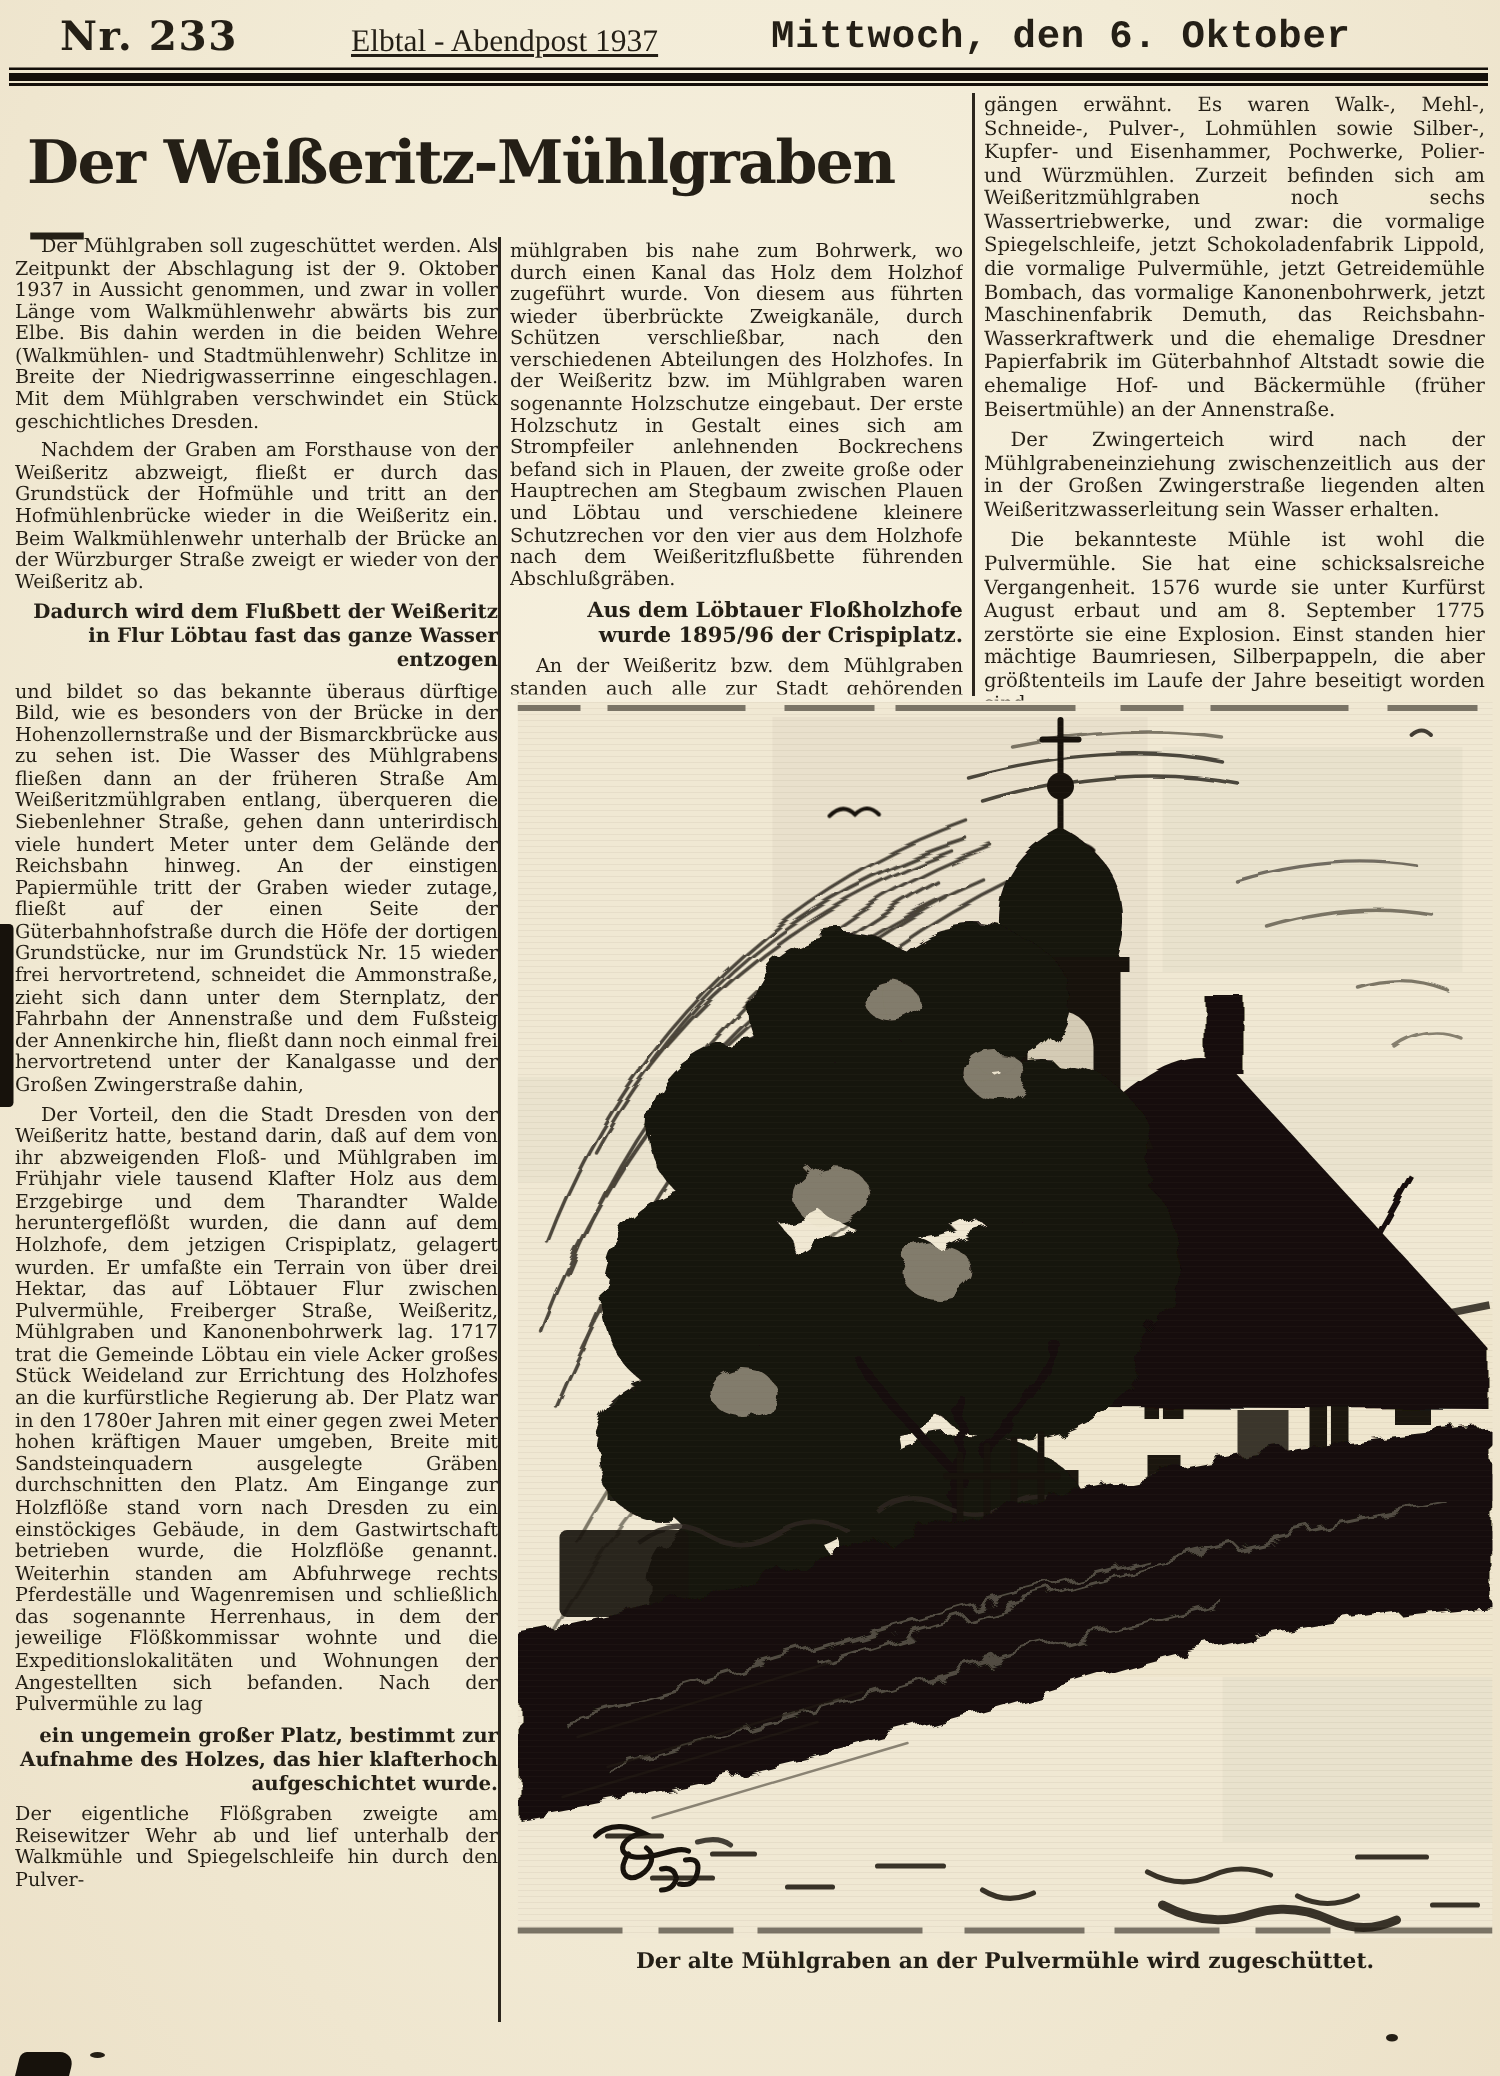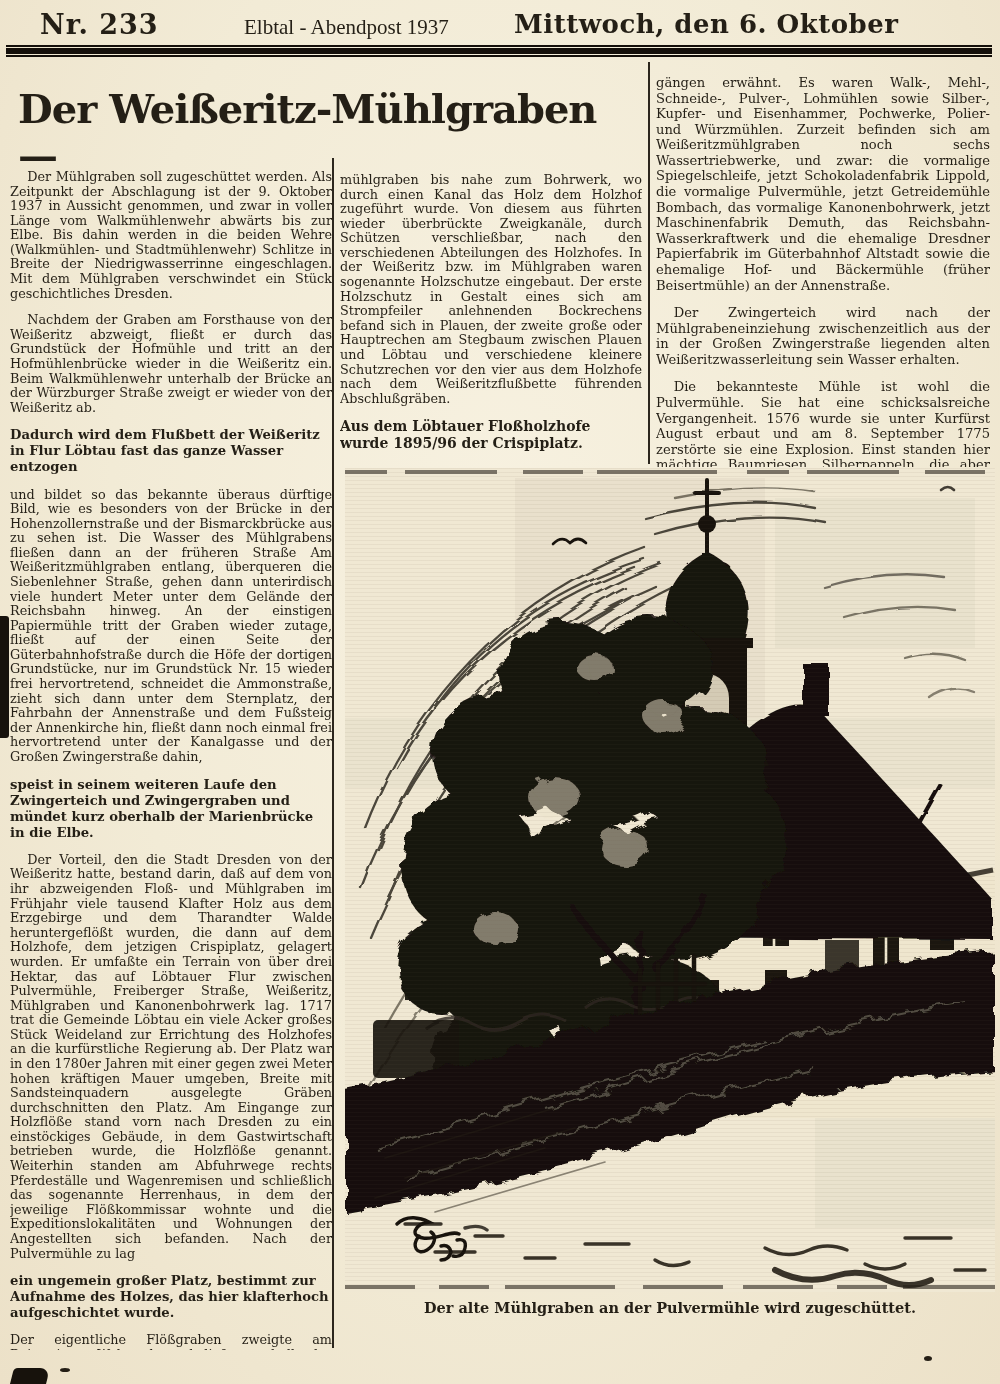--- a/index.html
+++ b/index.html
@@ -2,34 +2,34 @@
 <html><head>
 <meta charset="utf-8">
 <style>
   html,body{margin:0;padding:0;background:#d8d0bd;}
   .page{position:relative;width:1000px;height:1384px;overflow:hidden;
     background:radial-gradient(ellipse at 50% 38%, #f7f1e0 0%, #f2ebd6 55%, #ece1c8 100%);
     color:#241f16;font-family:"DejaVu Serif", serif;}
   
   .masthead{position:absolute;left:0;top:8px;width:100%;height:36px;margin-left:12px;}
   .issue{position:absolute;left:28px;top:1px;font-size:27px;font-weight:bold;letter-spacing:1px;}
-  .paper-name{position:absolute;left:232px;top:7px;font-size:21px;font-family:"Liberation Serif",serif;}
-  .date-line{position:absolute;left:502px;top:1px;font-size:26px;font-weight:bold;letter-spacing:.5px;}
+  .paper-name{position:absolute;left:222px;top:7px;font-size:21px;font-family:"Liberation Serif",serif;text-decoration:underline;}
+  .date-line{position:absolute;left:502px;top:1px;font-size:26px;font-weight:bold;letter-spacing:.5px;font-family:Liberation Mono, monospace;}
   .rule-band{position:absolute;left:6px;right:8px;top:45px;height:13px;
     background:linear-gradient(#140f0a 0 2px, rgba(0,0,0,0) 2px 3.5px, #140f0a 3.5px 9px, rgba(0,0,0,0) 9px 10.5px, #140f0a 10.5px 12.5px, rgba(0,0,0,0) 12.5px);}
   
   .headline{position:absolute;left:12px;top:62px;width:634px;font-weight:bold;
     font-size:40px;line-height:46px;letter-spacing:-1px;margin-top:24px;}
   .headline .l1{display:block;text-align:left;padding-left:6px;}
   .headline .l2{display:block;text-align:right;padding-right:2px;}
   
   .col{position:absolute;text-align:justify;}
-  .col p{margin:12px 0 5px;}
+  .col p{margin:0 0 5px;}
   .col p.indent{text-indent:1.35em;}
-  .subhead{font-weight:bold;text-align:left;margin:7px 4px 7px;line-height:1.22;}
+  .subhead{font-weight:bold;text-align:right;margin:7px 4px 7px;line-height:1.22;}
   .col-left{left:10px;top:158px;width:322px;height:1192px;font-size:12.8px;line-height:1.14;overflow:hidden;}
   .col-left .subhead{font-size:13.2px;}
   .col-mid{left:340px;top:161px;width:302px;height:302px;font-size:12.8px;line-height:1.14;overflow:hidden;}
   .col-mid .subhead{font-size:14px;}
   .col-right{left:656px;top:63px;width:334px;height:404px;font-size:13.1px;line-height:1.19;overflow:hidden;}
   .vrule{position:absolute;width:2px;background:#2c261d;}
   .vrule-a{left:332px;top:158px;height:1190px;}
   .vrule-b{left:648px;top:62px;height:402px;}
   
   .figure{position:absolute;left:345px;top:468px;width:650px;height:824px;}
@@ -62,21 +62,20 @@
   </div>
 
   <div class="vrule vrule-a"></div>
   <div class="vrule vrule-b"></div>
 
   <div class="col col-left">
     <p class="indent">Der Mühlgraben soll zugeschüttet werden. Als Zeitpunkt der Abschlagung ist der 9. Oktober 1937 in Aussicht genommen, und zwar in voller Länge vom Walkmühlenwehr abwärts bis zur Elbe. Bis dahin werden in die beiden Wehre (Walkmühlen- und Stadtmühlenwehr) Schlitze in Breite der Niedrigwasserrinne eingeschlagen. Mit dem Mühlgraben verschwindet ein Stück geschichtliches Dresden.</p>
     <p class="indent">Nachdem der Graben am Forsthause von der Weißeritz abzweigt, fließt er durch das Grundstück der Hofmühle und tritt an der Hofmühlenbrücke wieder in die Weißeritz ein. Beim Walkmühlenwehr unterhalb der Brücke an der Würzburger Straße zweigt er wieder von der Weißeritz ab.</p>
     <p class="subhead">Dadurch wird dem Flußbett der Weißeritz in Flur Löbtau fast das ganze Wasser entzogen</p>
     <p>und bildet so das bekannte überaus dürftige Bild, wie es besonders von der Brücke in der Hohenzollernstraße und der Bismarckbrücke aus zu sehen ist. Die Wasser des Mühlgrabens fließen dann an der früheren Straße Am Weißeritzmühlgraben entlang, überqueren die Siebenlehner Straße, gehen dann unterirdisch viele hundert Meter unter dem Gelände der Reichsbahn hinweg. An der einstigen Papiermühle tritt der Graben wieder zutage, fließt auf der einen Seite der Güterbahnhofstraße durch die Höfe der dortigen Grundstücke, nur im Grundstück Nr. 15 wieder frei hervortretend, schneidet die Ammonstraße, zieht sich dann unter dem Sternplatz, der Fahrbahn der Annenstraße und dem Fußsteig der Annenkirche hin, fließt dann noch einmal frei hervortretend unter der Kanalgasse und der Großen Zwingerstraße dahin,</p>
-    <p class="subhead">speist in seinem weiteren Laufe den Zwingerteich und Zwingergraben und mündet kurz oberhalb der Marienbrücke in die Elbe.</p>
     <p class="indent">Der Vorteil, den die Stadt Dresden von der Weißeritz hatte, bestand darin, daß auf dem von ihr abzweigenden Floß- und Mühlgraben im Frühjahr viele tausend Klafter Holz aus dem Erzgebirge und dem Tharandter Walde heruntergeflößt wurden, die dann auf dem Holzhofe, dem jetzigen Crispiplatz, gelagert wurden. Er umfaßte ein Terrain von über drei Hektar, das auf Löbtauer Flur zwischen Pulvermühle, Freiberger Straße, Weißeritz, Mühlgraben und Kanonenbohrwerk lag. 1717 trat die Gemeinde Löbtau ein viele Acker großes Stück Weideland zur Errichtung des Holzhofes an die kurfürstliche Regierung ab. Der Platz war in den 1780er Jahren mit einer gegen zwei Meter hohen kräftigen Mauer umgeben, Breite mit Sandsteinquadern ausgelegte Gräben durchschnitten den Platz. Am Eingange zur Holzflöße stand vorn nach Dresden zu ein einstöckiges Gebäude, in dem Gastwirtschaft betrieben wurde, die Holzflöße genannt. Weiterhin standen am Abfuhrwege rechts Pferdeställe und Wagenremisen und schließlich das sogenannte Herrenhaus, in dem der jeweilige Flößkommissar wohnte und die Expeditionslokalitäten und Wohnungen der Angestellten sich befanden. Nach der Pulvermühle zu lag</p>
     <p class="subhead">ein ungemein großer Platz, bestimmt zur Aufnahme des Holzes, das hier klafterhoch aufgeschichtet wurde.</p>
     <p>Der eigentliche Flößgraben zweigte am Reisewitzer Wehr ab und lief unterhalb der Walkmühle und Spiegelschleife hin durch den Pulver-</p>
   </div>
 
   <div class="col col-mid">
     <p>mühlgraben bis nahe zum Bohrwerk, wo durch einen Kanal das Holz dem Holzhof zugeführt wurde. Von diesem aus führten wieder überbrückte Zweigkanäle, durch Schützen verschließbar, nach den verschiedenen Abteilungen des Holzhofes. In der Weißeritz bzw. im Mühlgraben waren sogenannte Holzschutze eingebaut. Der erste Holzschutz in Gestalt eines sich am Strompfeiler anlehnenden Bockrechens befand sich in Plauen, der zweite große oder Hauptrechen am Stegbaum zwischen Plauen und Löbtau und verschiedene kleinere Schutzrechen vor den vier aus dem Holzhofe nach dem Weißeritzflußbette führenden Abschlußgräben.</p>
     <p class="subhead">Aus dem Löbtauer Floßholzhofe wurde 1895/96 der Crispiplatz.</p>
     <p class="indent">An der Weißeritz bzw. dem Mühlgraben standen auch alle zur Stadt gehörenden Mühlen. 1680 werden bereits 15 Mühlen mit 38 Mahl-</p>
   </div>

